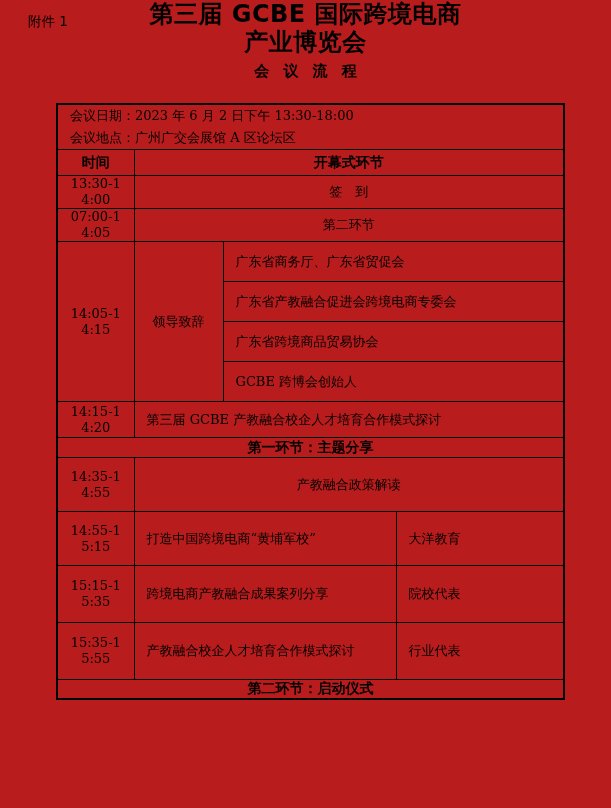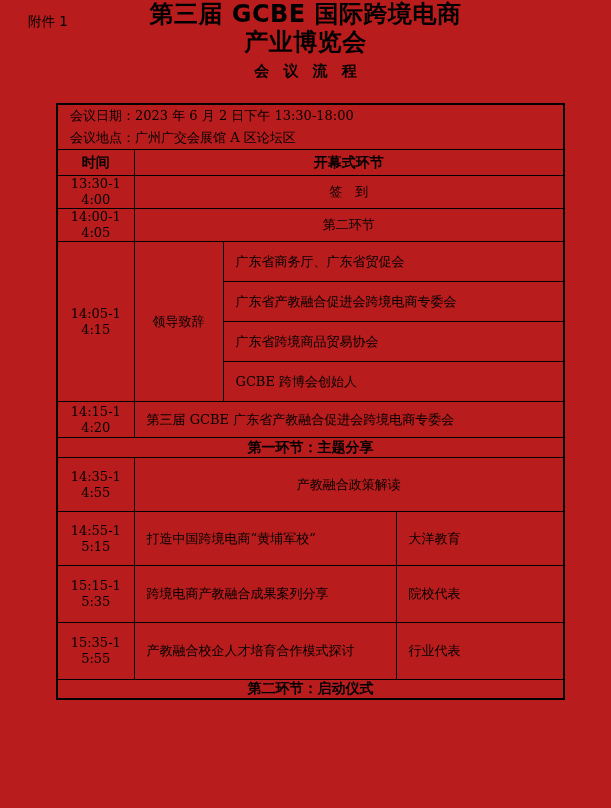--- a/index.html
+++ b/index.html
@@ -83,42 +83,42 @@
       <td class="hdr">时间</td>
       <td class="hdr" colspan="3">开幕式环节</td>
     </tr>
 
     <tr>
       <td class="time h30">13:30-14:00</td>
       <td class="center" colspan="3">签　到</td>
     </tr>
 
     <tr>
-      <td class="time h30">14:00-14:05</td>
+      <td class="time h30">07:00-14:05</td>
       <td class="center" colspan="3">第二环节</td>
     </tr>
 
     <tr>
       <td class="time" rowspan="4">14:05-14:15</td>
       <td class="center" rowspan="4">领导致辞</td>
       <td class="left h39" colspan="2">广东省商务厅、广东省贸促会</td>
     </tr>
     <tr>
       <td class="left h39" colspan="2">广东省产教融合促进会跨境电商专委会</td>
     </tr>
     <tr>
       <td class="left h39" colspan="2">广东省跨境商品贸易协会</td>
     </tr>
     <tr>
       <td class="left h39" colspan="2">GCBE 跨博会创始人</td>
     </tr>
 
     <tr>
       <td class="time h35">14:15-14:20</td>
-      <td class="left" colspan="3">第三届 GCBE 广东省产教融合促进会跨境电商专委会</td>
+      <td class="left" colspan="3">第三届 GCBE 产教融合校企人才培育合作模式探讨</td>
     </tr>
 
     <tr>
       <td class="band" colspan="4">第一环节：主题分享</td>
     </tr>
 
     <tr>
       <td class="time h53">14:35-14:55</td>
       <td class="center" colspan="3">产教融合政策解读</td>
     </tr>

